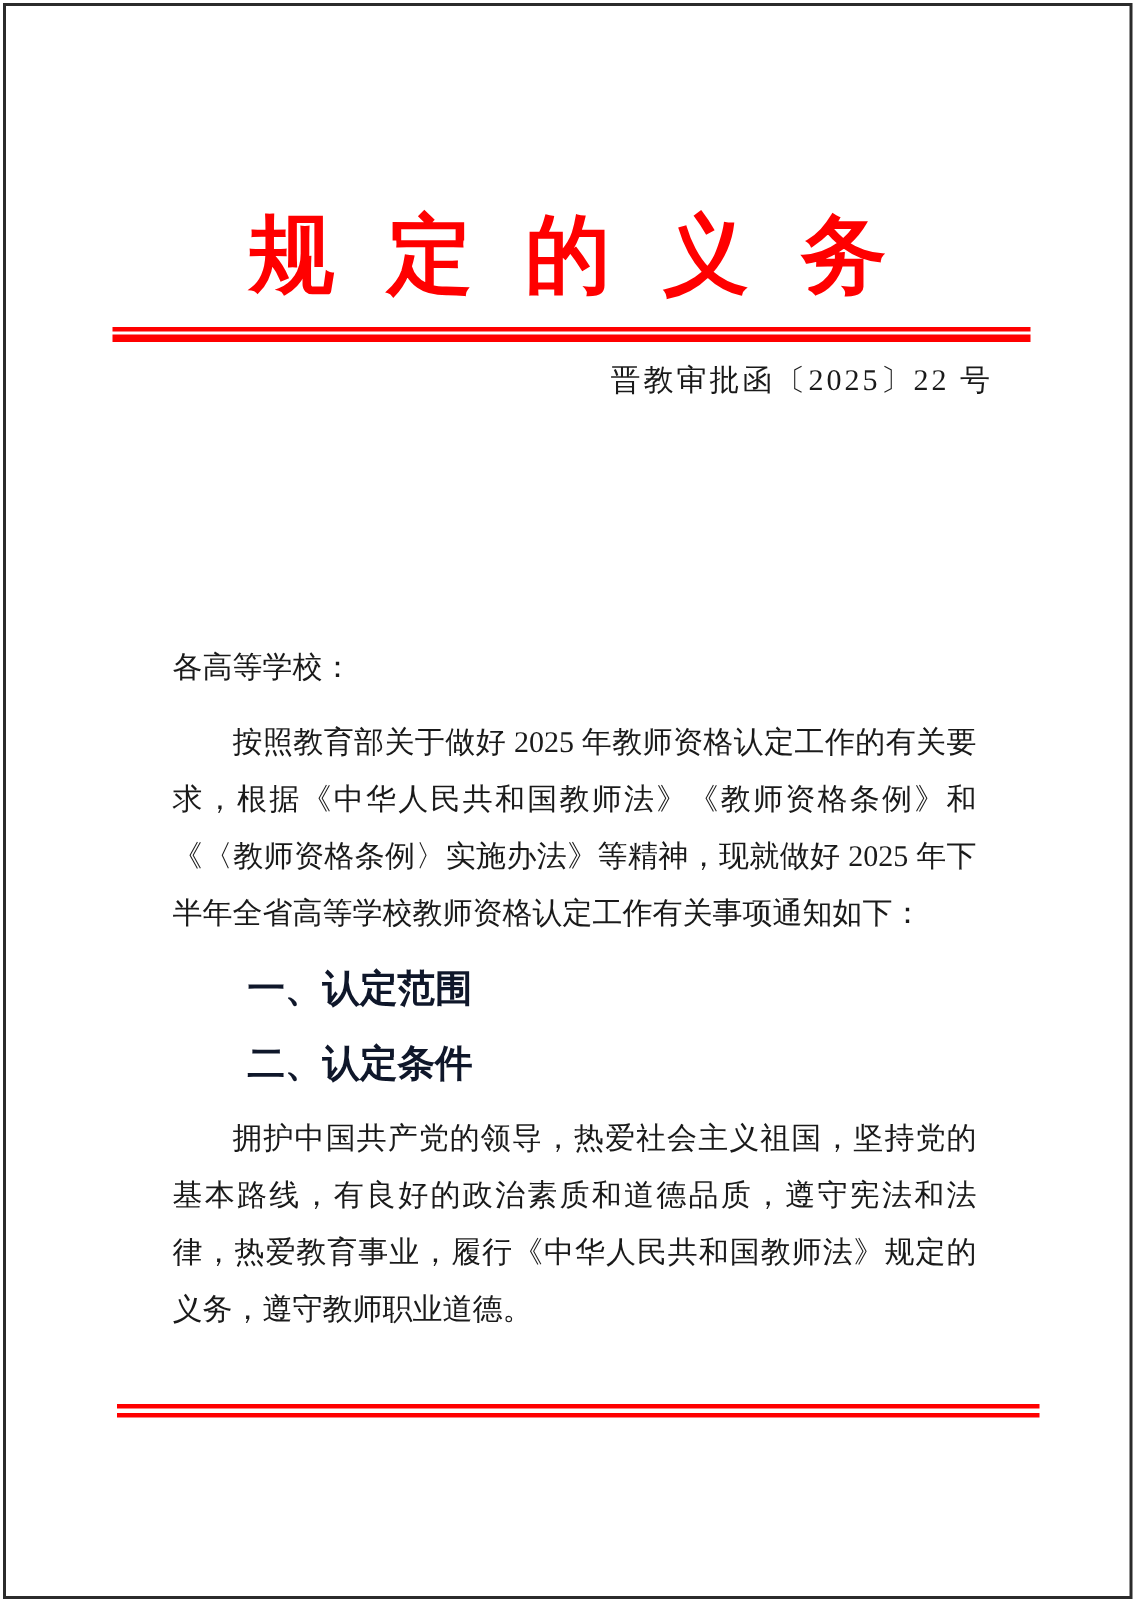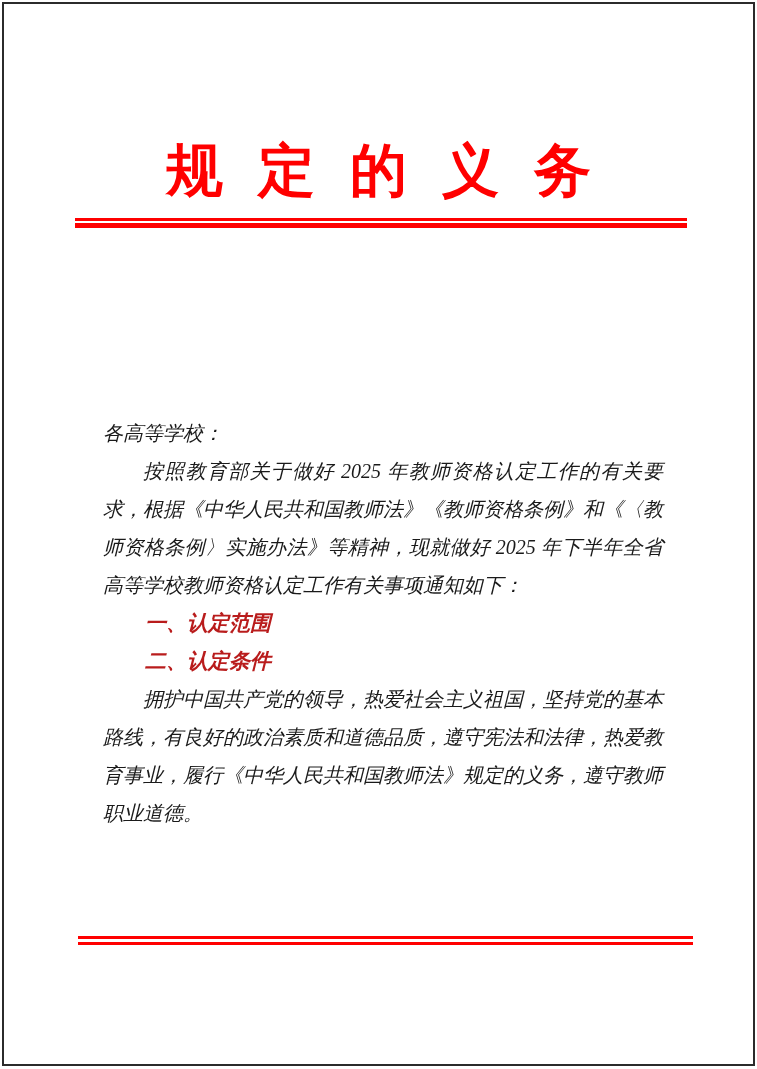--- a/index.html
+++ b/index.html
@@ -67,29 +67,29 @@
   .title .title-line { display: block; }
   .body-text {
     position: absolute;
     top: 410px; left: 99px;
     width: 560px;
     font-size: 20px;
     line-height: 38px;
     text-align: justify;
     color: #1a1a1a;
   }
-  .body-text p { margin: 0; font-style: italic; }
+  .body-text p { margin: 12px; }
   .para { text-indent: 2em; }
   .salutation { text-indent: 0; }
   .heading {
     text-indent: 2em;
     font-weight: bold;
     font-family: "Liberation Sans", "DejaVu Sans", sans-serif;
-    font-size: 21px;
-    color: #b91c1c;
+    font-size: 25px;
+    color: #0f172a;
   }
   .subheading {
     text-indent: 2em;
     letter-spacing: 1px;
   }
   
   .rule-bottom {
     position: absolute;
     top: 932px; left: 74px;
     width: 615px; height: 9px;
@@ -102,20 +102,21 @@
 <body>
 
 <div class="page">
 
   <div class="masthead">
     <span class="org">规定的义务</span>
   </div>
 
   <div class="rule-top"></div>
 
+  <div class="doc-number">晋教审批函〔2025〕22 号</div>
 
 
   <div class="body-text">
     <p class="salutation">各高等学校：</p>
     <p class="para">按照教育部关于做好 2025 年教师资格认定工作的有关要求，根据《中华人民共和国教师法》《教师资格条例》和《〈教师资格条例〉实施办法》等精神，现就做好 2025 年下半年全省高等学校教师资格认定工作有关事项通知如下：</p>
     <p class="heading">一、认定范围</p>
     <p class="heading">二、认定条件</p>
     <p class="para">拥护中国共产党的领导，热爱社会主义祖国，坚持党的基本路线，有良好的政治素质和道德品质，遵守宪法和法律，热爱教育事业，履行《中华人民共和国教师法》规定的义务，遵守教师职业道德。</p>
   </div>
 

